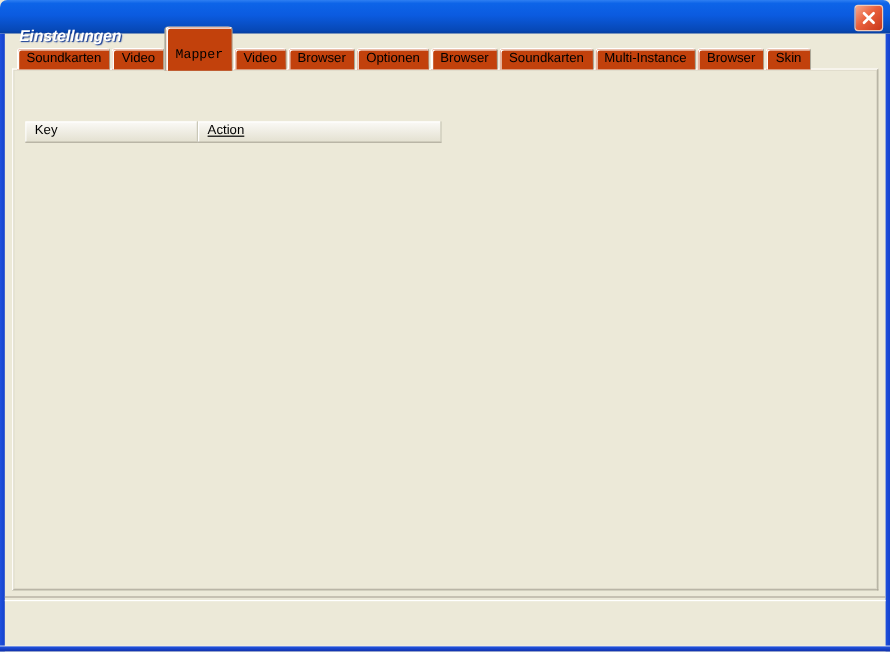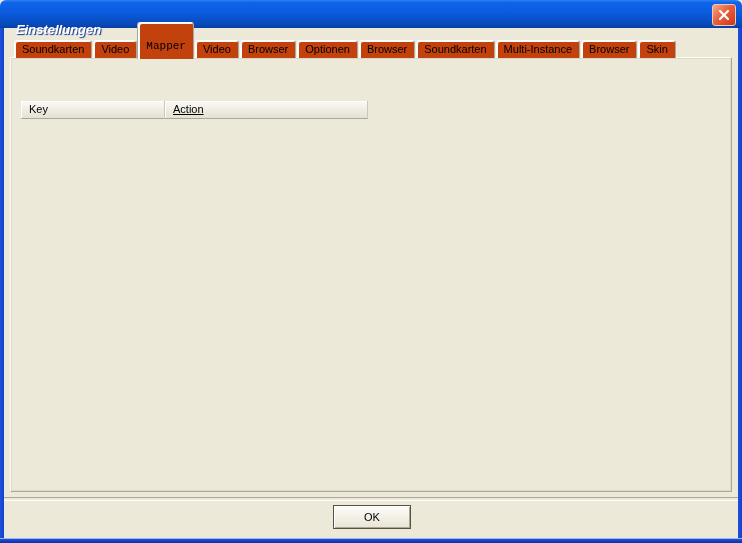--- a/index.html
+++ b/index.html
@@ -327,15 +327,14 @@
   <span class="label" style="left:405px;top:325px;">See also:</span>
   <div class="sunken see-list" id="see-also-list">
       <div class="sa-item">cue_stop</div>
       <div class="sa-item">cue_play</div>
       <div class="sa-item">cue_select</div>
       <div class="sa-item">cue_button</div>
       <div class="sa-item">cue_name</div>
     </div>
 
   <div class="groove"></div>
-  <div class="ok-btn">OK</div>
 
 </div>
 
 </body></html>

